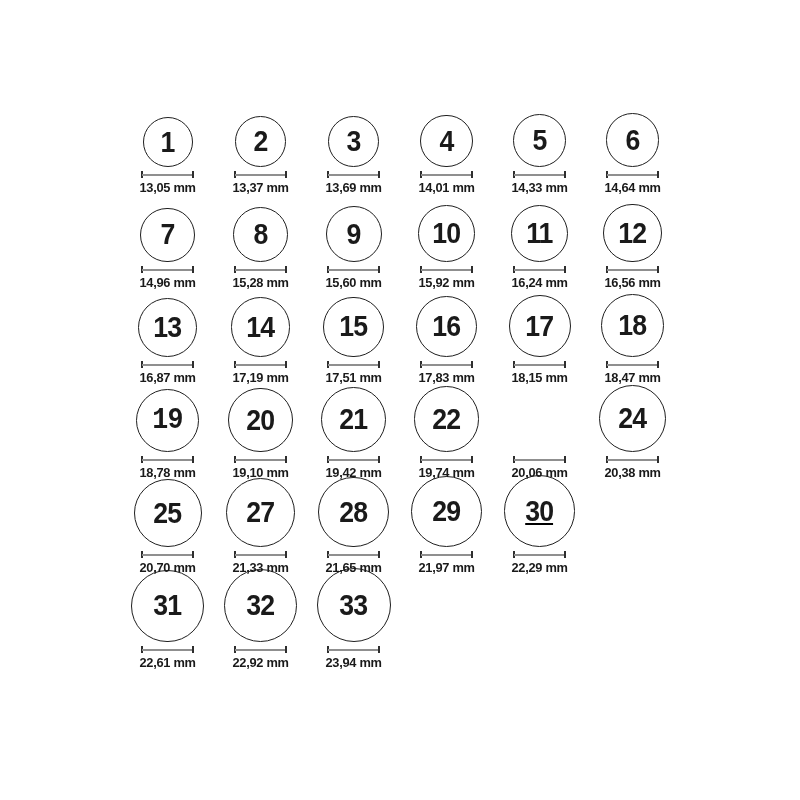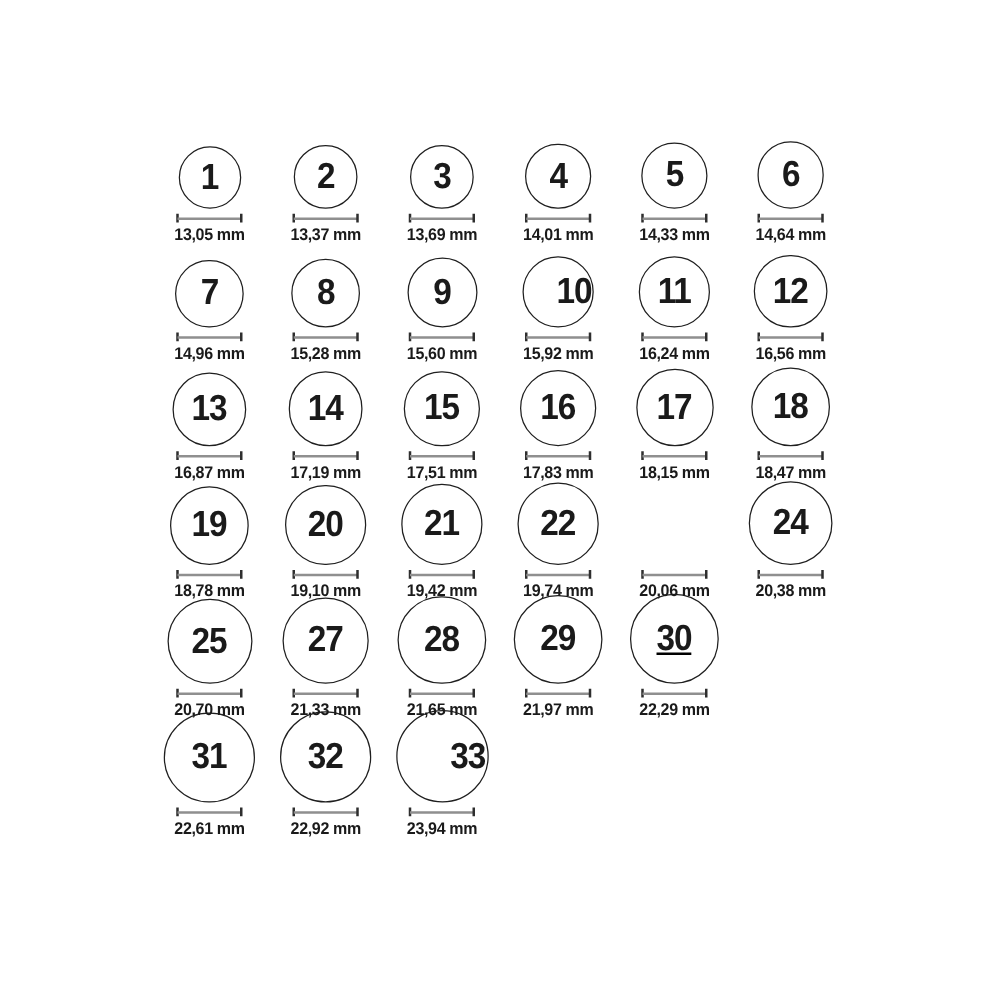--- a/index.html
+++ b/index.html
@@ -183,21 +183,21 @@
       <span class="num">9</span>
     </div>
     <div class="measure">
       <span class="tick left"></span>
       <span class="bar"></span>
       <span class="tick right"></span>
     </div>
     <div class="label">15,60 mm</div>
   </div>
       <div class="cell">
-    <div class="circle" style="width: 56.8px; height: 56.8px; justify-content: flex-end;">
+    <div class="circle" style="width: 56.8px; height: 56.8px;">
       <span class="num">10</span>
     </div>
     <div class="measure">
       <span class="tick left"></span>
       <span class="bar"></span>
       <span class="tick right"></span>
     </div>
     <div class="label">15,92 mm</div>
   </div>
       <div class="cell">
@@ -286,21 +286,21 @@
     <div class="measure">
       <span class="tick left"></span>
       <span class="bar"></span>
       <span class="tick right"></span>
     </div>
     <div class="label">18,47 mm</div>
   </div>
     </div>
     <div class="row">
       <div class="cell">
-    <div class="circle" style="width: 63.5px; height: 63.5px;">
+    <div class="circle" style="width: 63.5px; height: 63.5px; font-family: Liberation Mono, monospace;">
       <span class="num">19</span>
     </div>
     <div class="measure">
       <span class="tick left"></span>
       <span class="bar"></span>
       <span class="tick right"></span>
     </div>
     <div class="label">18,78 mm</div>
   </div>
       <div class="cell">
@@ -430,21 +430,21 @@
       <span class="num">32</span>
     </div>
     <div class="measure">
       <span class="tick left"></span>
       <span class="bar"></span>
       <span class="tick right"></span>
     </div>
     <div class="label">22,92 mm</div>
   </div>
       <div class="cell">
-    <div class="circle" style="width: 74px; height: 74px; justify-content: flex-end;">
+    <div class="circle" style="width: 74px; height: 74px;">
       <span class="num">33</span>
     </div>
     <div class="measure">
       <span class="tick left"></span>
       <span class="bar"></span>
       <span class="tick right"></span>
     </div>
     <div class="label">23,94 mm</div>
   </div>
     </div>

